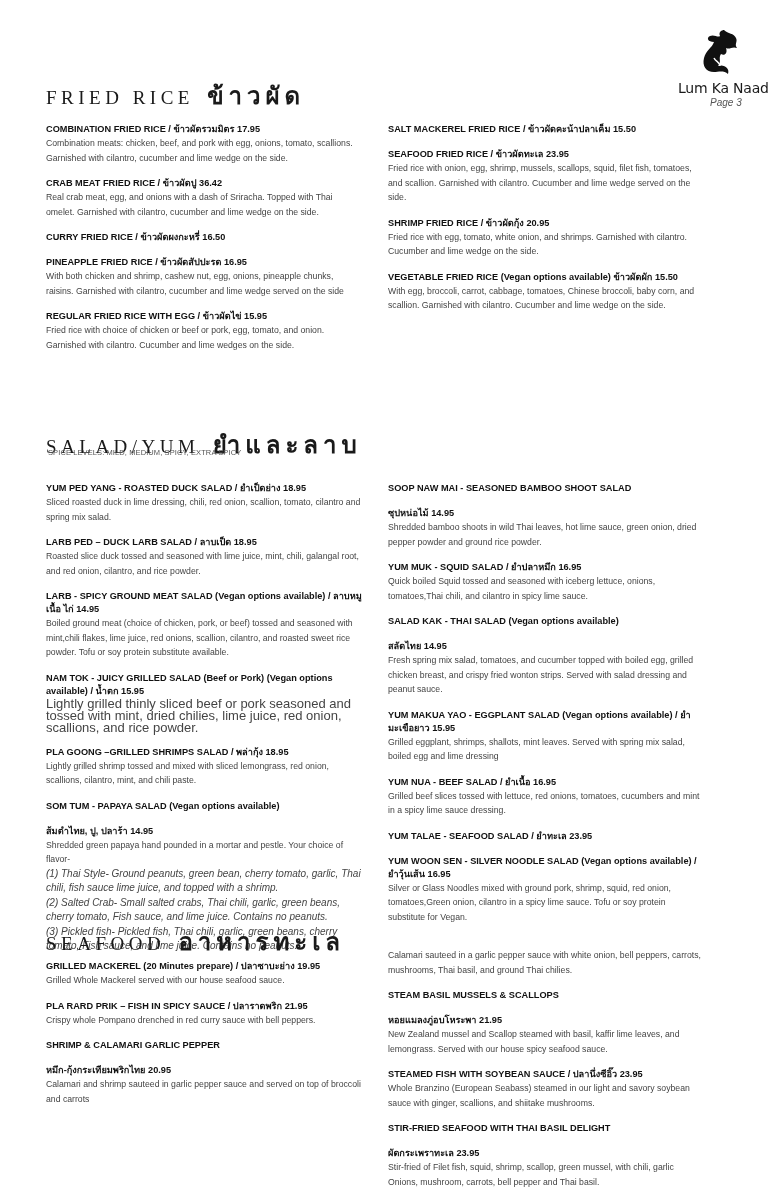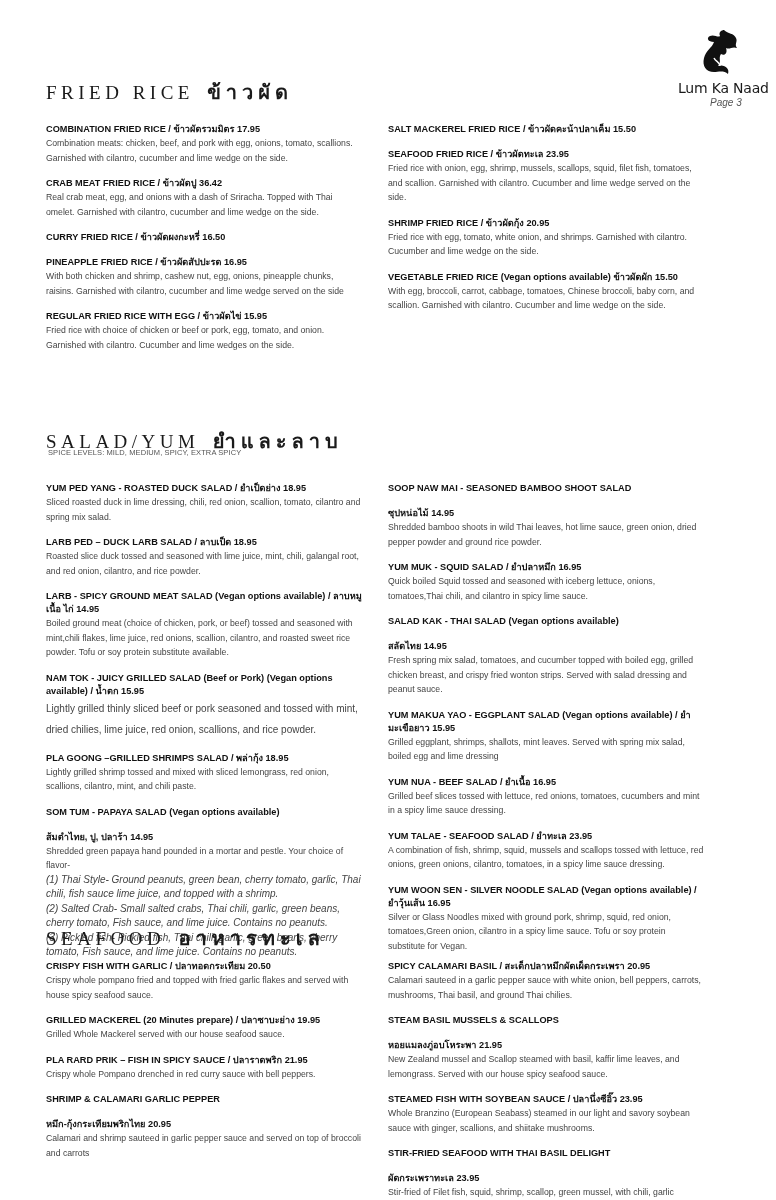--- a/index.html
+++ b/index.html
@@ -5,27 +5,27 @@
   * { box-sizing: border-box; margin: 0; padding: 0; }
   html, body { width: 776px; height: 1200px; background: #ffffff; overflow: hidden; }
   body { position: relative; font-family: "Liberation Sans", "DejaVu Sans", sans-serif; color: #222; }
 
   .logo { position: absolute; left: 678px; top: 28px; width: 84px; text-align: center; }
   .logo svg { display: block; margin: 0 auto; }
   .logo .brand { font-family: "DejaVu Sans", sans-serif; font-size: 14px; color: #1a1a1a; letter-spacing: -0.2px; margin-top: 2px; white-space: nowrap; }
   .page-num { position: absolute; left: 710px; top: 97px; font-size: 10px; font-style: italic; color: #555; }
 
   .section-title { position: absolute; left: 46px; font-family: "Liberation Serif", "DejaVu Serif", serif; font-size: 19px; letter-spacing: 4.5px; color: #1a1a1a; white-space: nowrap; }
-  .section-title .thai { font-family: "DejaVu Sans", sans-serif; font-weight: bold; font-size: 20px; letter-spacing: 5px; margin-left: 4px; }
+  .section-title .thai { font-family: "DejaVu Sans", sans-serif; font-weight: bold; font-size: 24px; letter-spacing: 5px; margin-left: 4px; }
   .spice-note { position: absolute; left: 48px; top: 448px; font-size: 7.5px; color: #555; letter-spacing: 0.1px; }
 
   .col { position: absolute; width: 316px; }
   .item-title { font-size: 9.2px; font-weight: bold; color: #111; line-height: 13px; margin-top: 12px; }
   .item-desc { font-size: 8.7px; color: #444; line-height: 14.5px; }
-  .item-desc.small { font-size: 10px; line-height: 21px; }
+  .item-desc.small { font-size: 13px; line-height: 12px; }
   .flavor { font-size: 10px; color: #444; line-height: 14.5px; font-style: italic; }
 </style>
 </head>
 <body>
 
 <div class="logo">
   <svg width="52" height="50" viewBox="0 0 52 50">
     <path d="M30 2 C34 6 40 5 42 10 C44 14 40 16 43 20 C38 18 36 22 32 20 C34 26 30 28 27 26 C24 30 28 34 24 38 C30 36 36 40 34 46 C30 42 24 44 20 44 C12 44 8 38 10 30 C12 22 18 20 20 14 C14 14 12 10 16 8 C20 6 24 10 26 8 C24 4 28 2 30 2 Z" fill="#111"></path>
     <path d="M20 30 C22 34 26 34 26 38" stroke="#fff" stroke-width="1.5" fill="none"></path>
   </svg>
@@ -133,56 +133,50 @@
   <div>
       <div class="item-title">YUM MAKUA YAO - EGGPLANT SALAD (Vegan options available) / ยำมะเขือยาว 15.95</div>
       <div class="item-desc">Grilled eggplant, shrimps, shallots, mint leaves. Served with spring mix salad, boiled egg and lime dressing</div>
     </div>
   <div>
       <div class="item-title">YUM NUA - BEEF SALAD / ยำเนื้อ 16.95</div>
       <div class="item-desc">Grilled beef slices tossed with lettuce, red onions, tomatoes, cucumbers and mint in a spicy lime sauce dressing.</div>
     </div>
   <div>
       <div class="item-title">YUM TALAE - SEAFOOD SALAD / ยำทะเล 23.95</div>
-      <div class="item-desc">A combination of fish, shrimp, squid, mussels and scallops tossed with lettuce, red onions, green onions, cilantro, tomatoes, in a spicy lime sauce dressing.</div>
     </div>
   <div>
       <div class="item-title">YUM WOON SEN - SILVER NOODLE SALAD (Vegan options available) / ยำวุ้นเส้น 16.95</div>
       <div class="item-desc"> Silver or Glass Noodles mixed with ground pork, shrimp, squid, red onion, tomatoes,Green onion, cilantro in a spicy lime sauce. Tofu or soy protein substitute for Vegan.</div>
     </div>
 </div>
 
 <div class="section-title" style="top:922px;">
   <span>SEAFOOD</span>
   <span class="thai">อาหารทะเล</span>
 </div>
 
 <div class="col" style="left:46px; top:948px;">
-  <div>
-      <div class="item-title">CRISPY FISH WITH GARLIC / ปลาทอดกระเทียม 20.50</div>
-      <div class="item-desc">Crispy whole pompano fried and topped with fried garlic flakes and served with house spicy seafood sauce.</div>
-    </div>
   <div>
       <div class="item-title">GRILLED MACKEREL (20 Minutes prepare) / ปลาซาบะย่าง 19.95</div>
       <div class="item-desc">Grilled Whole Mackerel served with our house seafood sauce.</div>
     </div>
   <div>
       <div class="item-title">PLA RARD PRIK – FISH IN SPICY SAUCE / ปลาราดพริก 21.95</div>
       <div class="item-desc">Crispy whole Pompano drenched in red curry sauce with bell peppers.</div>
     </div>
   <div>
       <div class="item-title">SHRIMP &amp; CALAMARI GARLIC PEPPER</div>
       <div class="item-title">หมึก-กุ้งกระเทียมพริกไทย 20.95</div>
       <div class="item-desc">Calamari and shrimp sauteed in garlic pepper sauce and served on top of broccoli and carrots</div>
     </div>
 </div>
 
 <div class="col" style="left:388px; top:948px;">
   <div>
-      <div class="item-title">SPICY CALAMARI BASIL / สะเด็กปลาหมึกผัดเผ็ดกระเพรา     20.95</div>
       <div class="item-desc">Calamari sauteed in a garlic pepper sauce with white onion, bell peppers, carrots, mushrooms, Thai basil, and ground Thai chilies.</div>
     </div>
   <div>
       <div class="item-title">STEAM BASIL MUSSELS &amp; SCALLOPS</div>
       <div class="item-title">หอยแมลงภู่อบโหระพา 21.95</div>
       <div class="item-desc">New Zealand mussel and Scallop steamed with basil, kaffir lime leaves, and lemongrass. Served with our house spicy seafood sauce.</div>
     </div>
   <div>
       <div class="item-title">STEAMED FISH WITH SOYBEAN SAUCE / ปลานึ่งซีอิ๊ว 23.95</div>
       <div class="item-desc">Whole Branzino (European Seabass) steamed in our light and savory soybean sauce with ginger, scallions, and shiitake mushrooms.</div>

